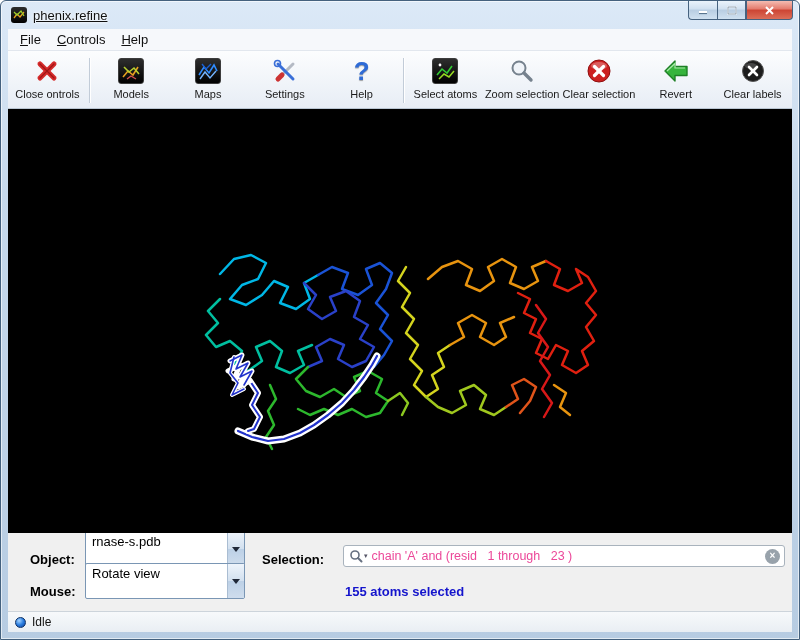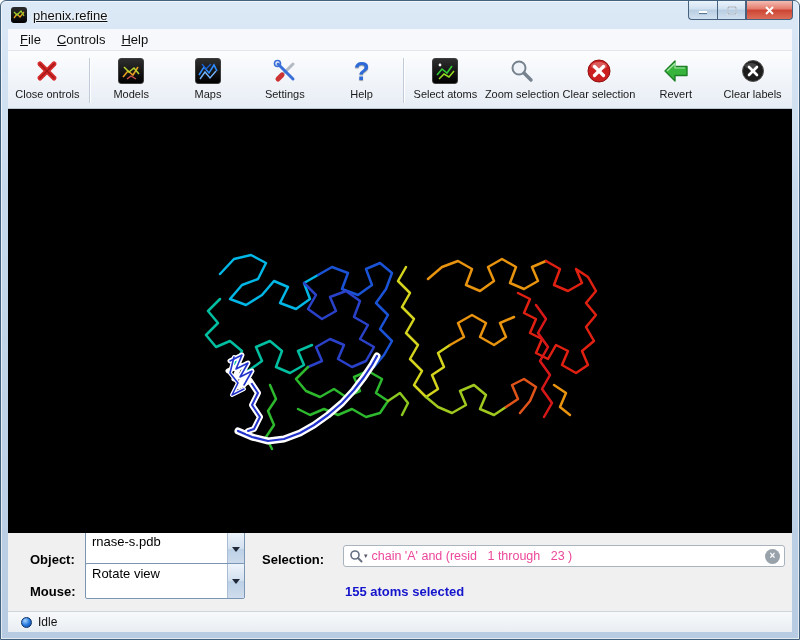--- a/index.html
+++ b/index.html
@@ -38,21 +38,21 @@
   .lab-selection { margin-left:17px; width:73px; }
   .combo { width:160px; height:36px; border:1px solid #7a96b4; background:#fff; display:flex; align-items:stretch; border-radius:2px; flex:0 0 160px; }
   .combo-value { flex:1; font-size:13px; padding:2px 0 0 6px; color:#000; white-space:nowrap; overflow:hidden; }
   .combo-arrow { width:17px; border-left:1px solid #aabdd2; background:linear-gradient(#eef4fb,#d2e0ef 50%,#bcd0e6 50%,#cfdded); display:flex; align-items:center; justify-content:center; }
   .searchbox { flex:1; margin-left:8px; margin-right:7px; height:22px; border:1px solid #a9b3bd; border-radius:3px; background:#fff; display:flex; align-items:center; }
   .search-icon-wrap { display:flex; align-items:center; padding:0 4px 0 5px; gap:1px; }
   .search-caret { font-size:7px; color:#556; }
   .search-text { flex:1; font-size:12.5px; color:#ec4899; white-space:pre; overflow:hidden; }
   .search-clear { width:15px; height:15px; border-radius:50%; background:#98a2ab; color:#fff; display:flex; align-items:center; justify-content:center; font-size:10px; font-weight:bold; margin-right:4px; line-height:1; }
   .atoms-selected { font-size:13px; font-weight:bold; margin-left:100px; }
-  .statusbar { flex:0 0 21px; background:linear-gradient(#f7f9fb,#e9eef3); border-top:1px solid #cdd4db; display:flex; align-items:center; padding-left:13px; gap:6px; margin:0 7px 7px; }
+  .statusbar { flex:0 0 21px; background:linear-gradient(#f7f9fb,#e9eef3); border-top:1px solid #cdd4db; display:flex; align-items:center; padding-left:7px; gap:6px; margin:0 7px 7px; }
   .led { width:11px; height:11px; border-radius:50%; background:radial-gradient(circle at 35% 30%,#a6d4ff,#2a7de0 50%,#0b3d99); border:1px solid #0a2f66; }
   .status-text { font-size:12px; color:#111; }
 </style>
 </head>
 <body>
 
 <div class="window">
 
   <div class="titlebar">
     <div class="app-icon">

